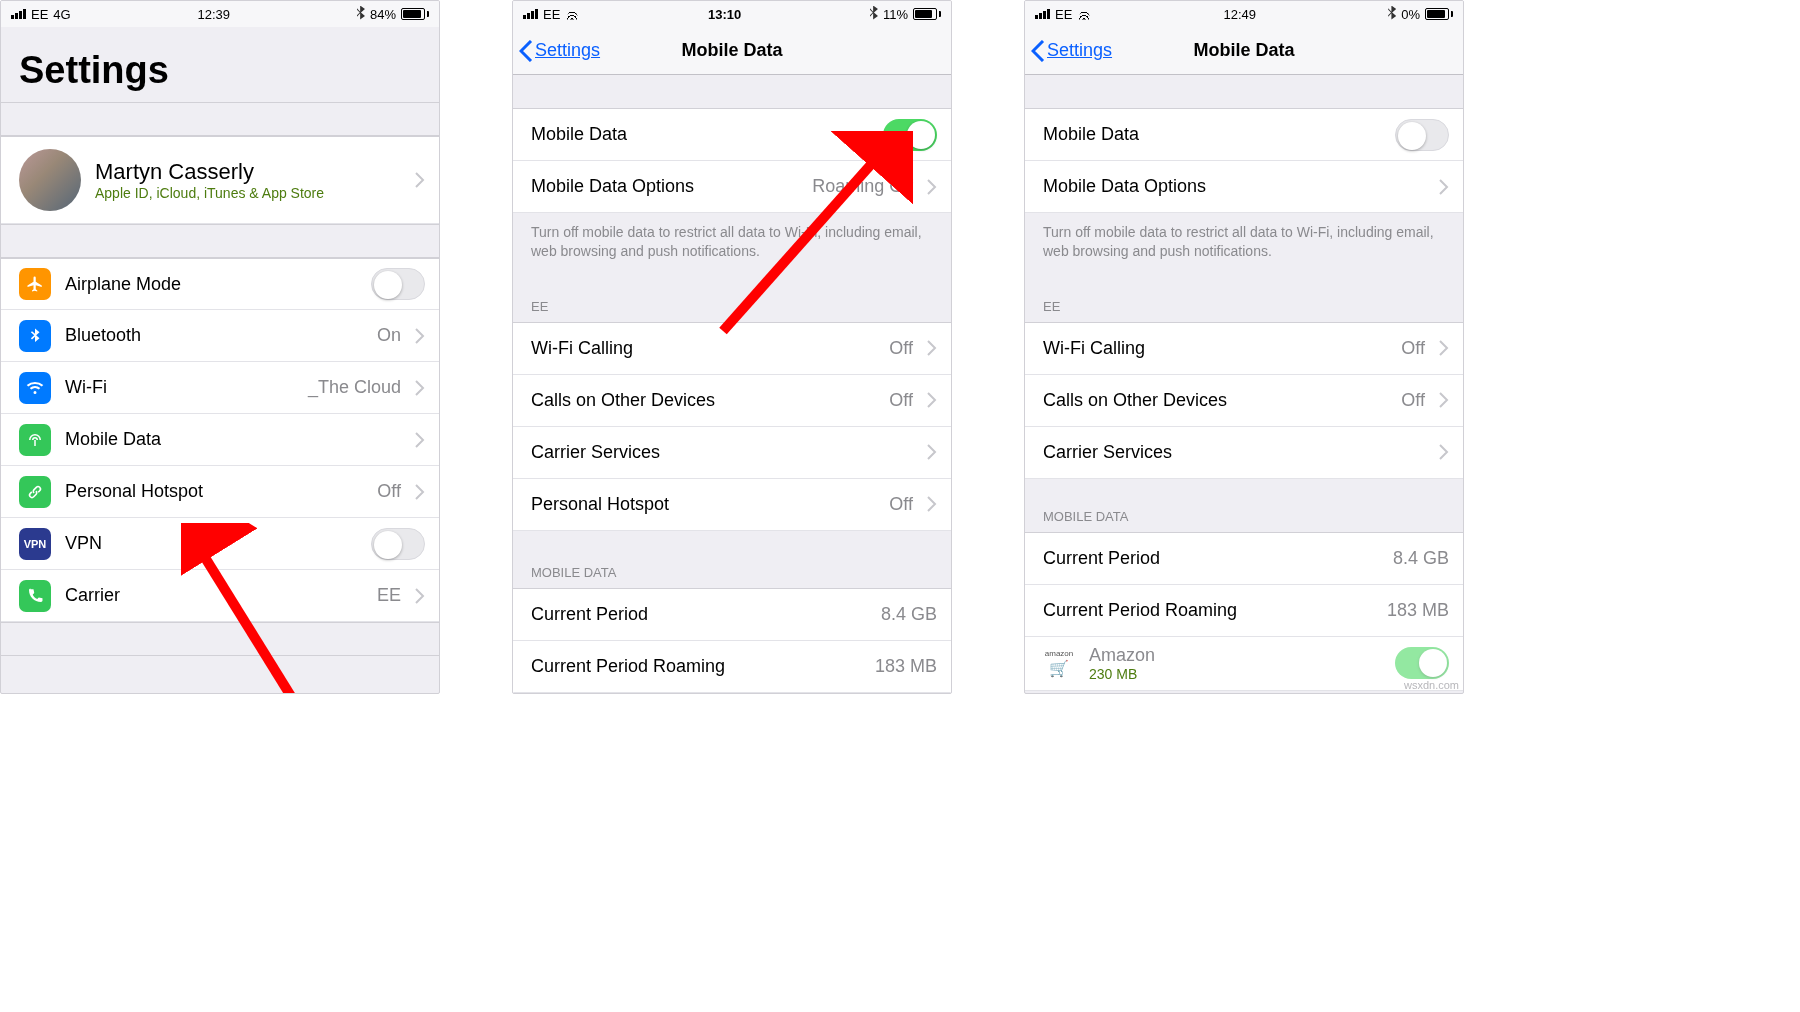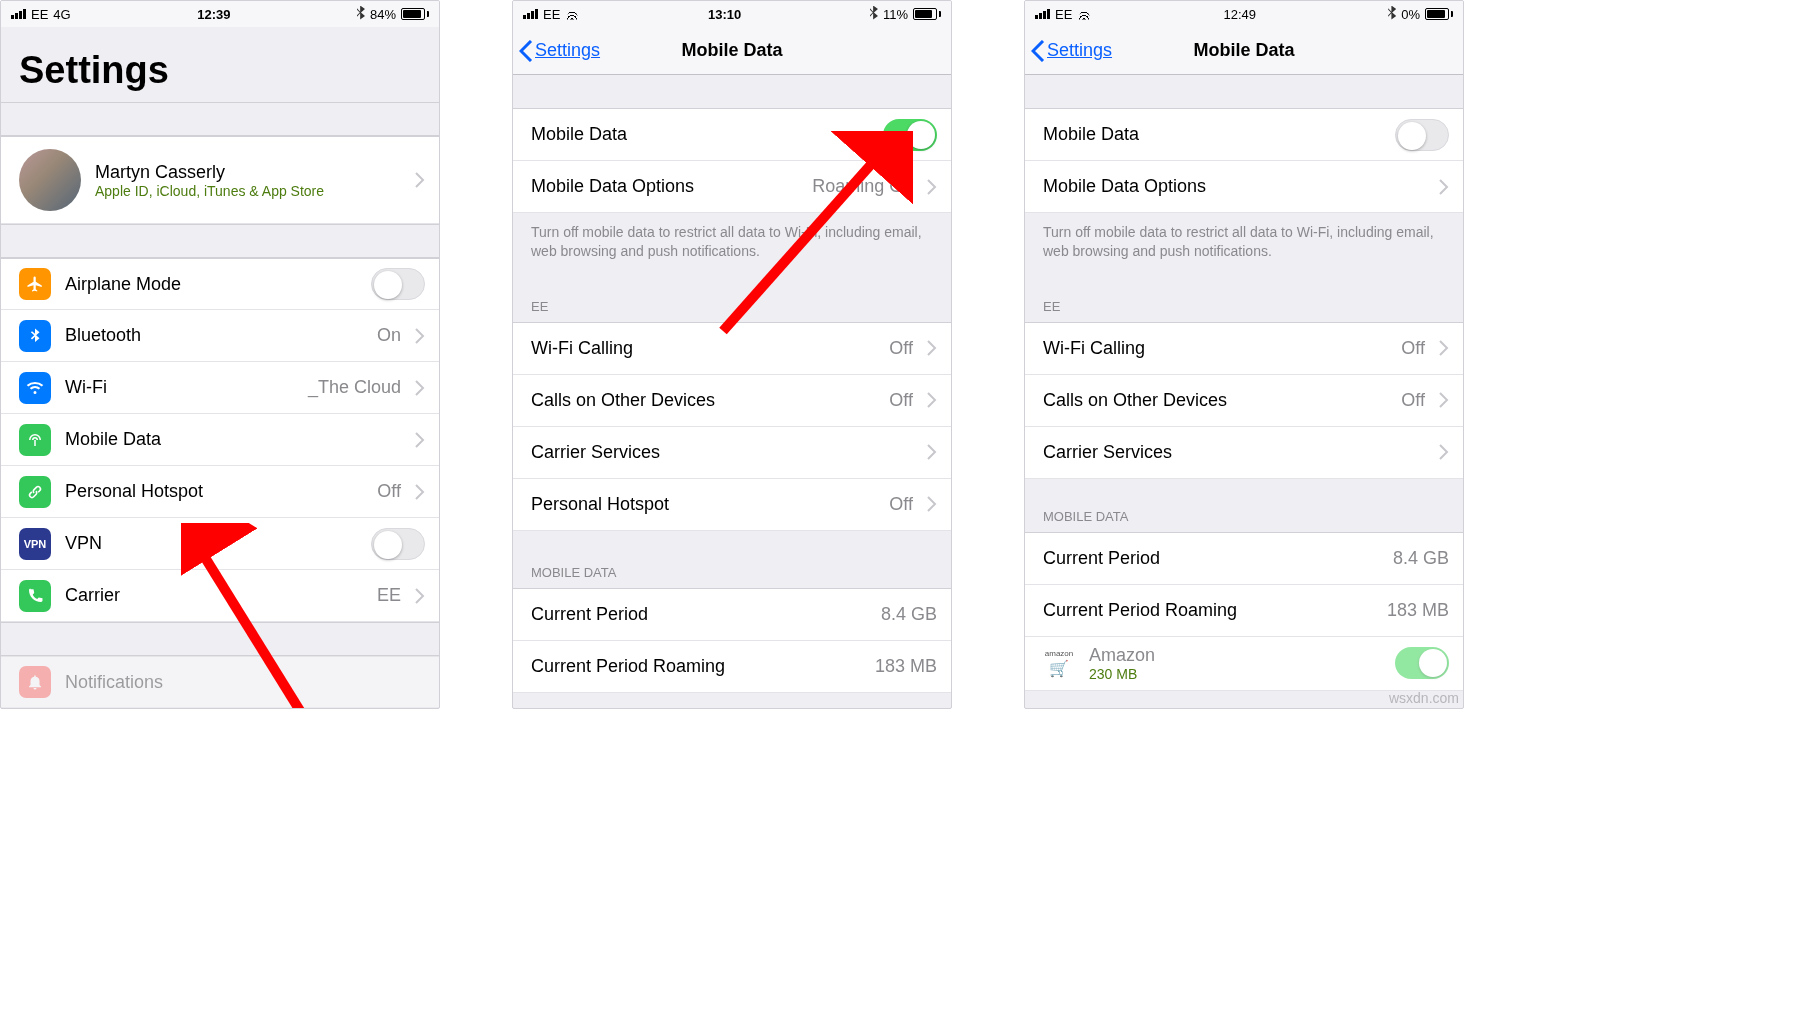--- a/index.html
+++ b/index.html
@@ -40,46 +40,46 @@
   .ico{width:32px;height:32px;border-radius:7px;display:flex;align-items:center;justify-content:center;flex:none}
   .ico svg{width:18px;height:18px;fill:#fff}
   .toggle{width:54px;height:32px;border-radius:16px;position:relative;flex:none}
   .toggle .knob{position:absolute;top:2px;width:28px;height:28px;border-radius:50%;background:#fff;box-shadow:0 1px 3px rgba(0,0,0,.3)}
   .toggle.off{background:#e9e9ec;border:1px solid #d9d9de}
   .toggle.off .knob{left:2px}
   .toggle.on{background:#4cd964}
   .toggle.on .knob{right:2px}
   .avatar{width:62px;height:62px;border-radius:50%;background:linear-gradient(135deg,#b99,#987 40%,#567);flex:none}
   .profile-row{min-height:84px;padding:12px 14px 12px 18px}
-  .profile-row .name{font-size:18px}
+  .profile-row .name{font-size:22px}
   .arrow{position:absolute;pointer-events:none}
   .arrow svg{display:block}
   .group-top{border-top:1px solid #d1d0d6}
   .app-ico{width:32px;height:32px;flex:none;display:flex;flex-direction:column;align-items:center;justify-content:center;font-size:8px;color:#555;gap:1px}
   .app-ico .cart{font-size:16px;color:#1e88e5}
-  .watermark{position:absolute;right:4px;bottom:2px;font-size:14px;color:#b7b7bb}
+  .watermark{position:absolute;right:4px;bottom:2px;font-size:11px;color:#b7b7bb}
 </style>
 </head>
 <body>
 
 <div class="stage">
 
 <div class="phone">
   <div class="statusbar">
     <div class="sb-left">
       <span class="bars">
             <i></i>
             <i></i>
             <i></i>
             <i></i>
           </span>
       <span>EE</span>
       <span>4G</span>
     </div>
-    <div style="font-weight:700">12:39</div>
+    <div style="font-weight:400">12:39</div>
     <div class="sb-right">
       <span class="bt"></span>
       <span>84%</span>
       <span class="batt">
             <span class="shell">
               <span class="fill" style="width:84%"></span>
             </span>
             <span class="cap"></span>
           </span>
     </div>
@@ -181,28 +181,20 @@
         </div>
     <span class="label">Carrier</span>
     <span class="value">EE</span>
     <span class="chev">
           <svg viewBox="0 0 10 16">
             <path d="M1 1l7 7-7 7" fill="none" stroke="#c7c7cc" stroke-width="2"></path>
           </svg>
         </span>
   </div>
   <div class="spacer"></div>
-  <div class="row group-top" style="opacity:.35">
-    <div class="ico" style="background:#ff3b30">
-          <svg viewBox="0 0 24 24">
-            <path d="M12 22a2 2 0 0 0 2-2h-4a2 2 0 0 0 2 2zm6-6V11a6 6 0 0 0-5-5.9V4a1 1 0 0 0-2 0v1.1A6 6 0 0 0 6 11v5l-2 2v1h16v-1z"></path>
-          </svg>
-        </div>
-    <span class="label">Notifications</span>
-  </div>
 
   <div class="arrow" style="left:180px;top:522px">
     <svg width="190" height="280">
           <defs>
             <marker id="ah1" markerWidth="12" markerHeight="12" refX="2" refY="6" orient="auto">
               <path d="M0 0L12 6L0 12z" fill="#ff0000"></path>
             </marker>
           </defs>
           <line x1="170" y1="270" x2="15" y2="20" stroke="#ff0000" stroke-width="10" marker-end="url(#ah1)"></line>
         </svg>

